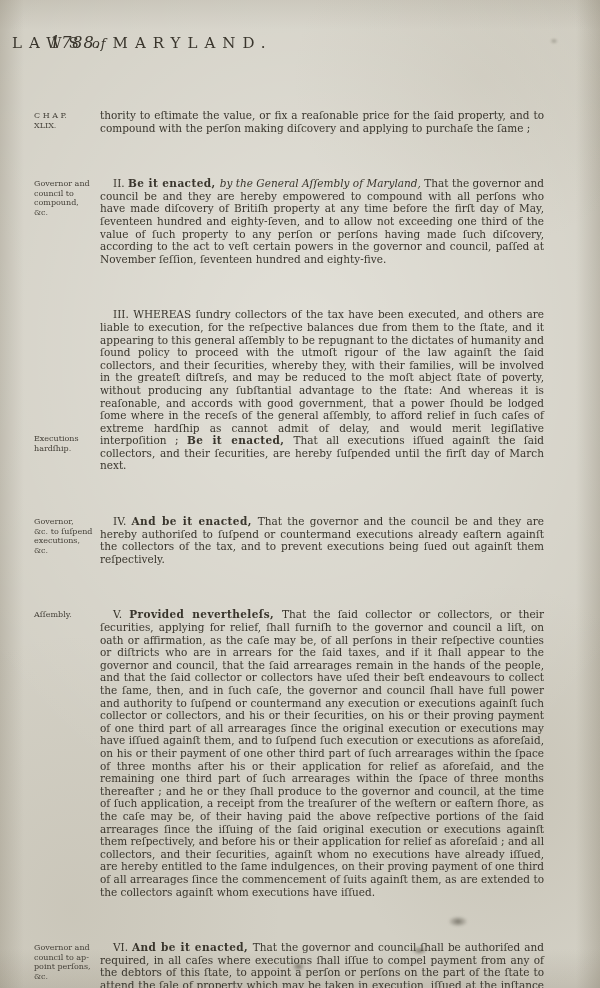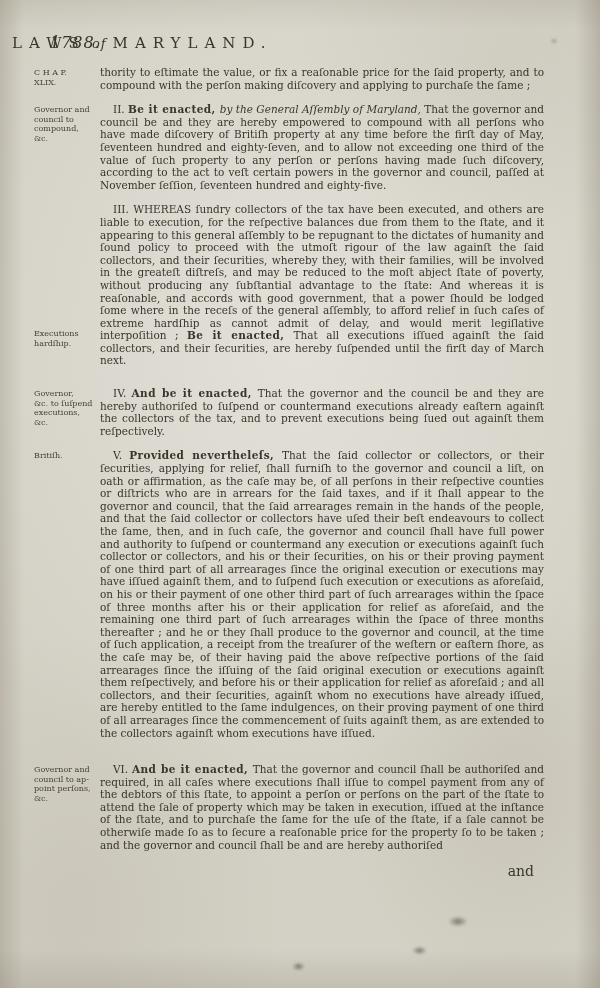--- a/index.html
+++ b/index.html
@@ -31,20 +31,21 @@
   .title .of { font-style: italic; font-size: 13px; letter-spacing: 1px; margin: 0 6px; }
 
   .content { position: absolute; left: 100px; top: 66px; width: 444px; }
   .section { position: relative; margin-bottom: 12px; }
   .section.gap-lg { margin-bottom: 20px; }
   .section.gap-xl { margin-bottom: 24px; }
   .body-text {
     font-size: 10.5px;
     line-height: 12.6px;
     text-align: justify;
+    margin-top: 43px;
   }
   .indent { text-indent: 13px; }
   .note {
     position: absolute;
     left: -66px;
     top: 2px;
     width: 60px;
     font-size: 8px;
     line-height: 9.6px;
     white-space: pre-line;
@@ -111,21 +112,21 @@
       <div class="note">Governor,
 &amp;c. to ſuſpend
 executions,
 &amp;c.</div>
       <div class="body-text indent">
         <span>IV. </span><span class="lead">And be it enacted, </span><span>That the governor and the council be and they are hereby authoriſed to ſuſpend or countermand executions already eaſtern againſt the collectors of the tax, and to prevent executions being ſued out againſt them reſpectively.</span>
       </div>
     </div>
 
     <div class="section gap-xl">
-      <div class="note">Britiſh.</div>
+      <div class="note">Aſſembly.</div>
       <div class="body-text indent">
         <span>V. </span><span class="lead">Provided nevertheleſs, </span><span>That the ſaid collector or collectors, or their ſecurities, applying for relief, ſhall furniſh to the governor and council a liſt, on oath or affirmation, as the caſe may be, of all perſons in their reſpective counties or diſtricts who are in arrears for the ſaid taxes, and if it ſhall appear to the governor and council, that the ſaid arrearages remain in the hands of the people, and that the ſaid collector or collectors have uſed their beſt endeavours to collect the ſame, then, and in ſuch caſe, the governor and council ſhall have full power and authority to ſuſpend or countermand any execution or executions againſt ſuch collector or collectors, and his or their ſecurities, on his or their proving payment of one third part of all arrearages ſince the original execution or executions may have iſſued againſt them, and to ſuſpend ſuch execution or executions as aforeſaid, on his or their payment of one other third part of ſuch arrearages within the ſpace of three months after his or their application for relief as aforeſaid, and the remaining one third part of ſuch arrearages within the ſpace of three months thereafter ; and he or they ſhall produce to the governor and council, at the time of ſuch application, a receipt from the treaſurer of the weſtern or eaſtern ſhore, as the caſe may be, of their having paid the above reſpective portions of the ſaid arrearages ſince the iſſuing of the ſaid original execution or executions againſt them reſpectively, and before his or their application for relief as aforeſaid ; and all collectors, and their ſecurities, againſt whom no executions have already iſſued, are hereby entitled to the ſame indulgences, on their proving payment of one third of all arrearages ſince the commencement of ſuits againſt them, as are extended to the collectors againſt whom executions have iſſued.</span>
       </div>
     </div>
 
     <div class="section">
       <div class="note">Governor and
 council to ap-
 point perſons,
 &amp;c.</div>

